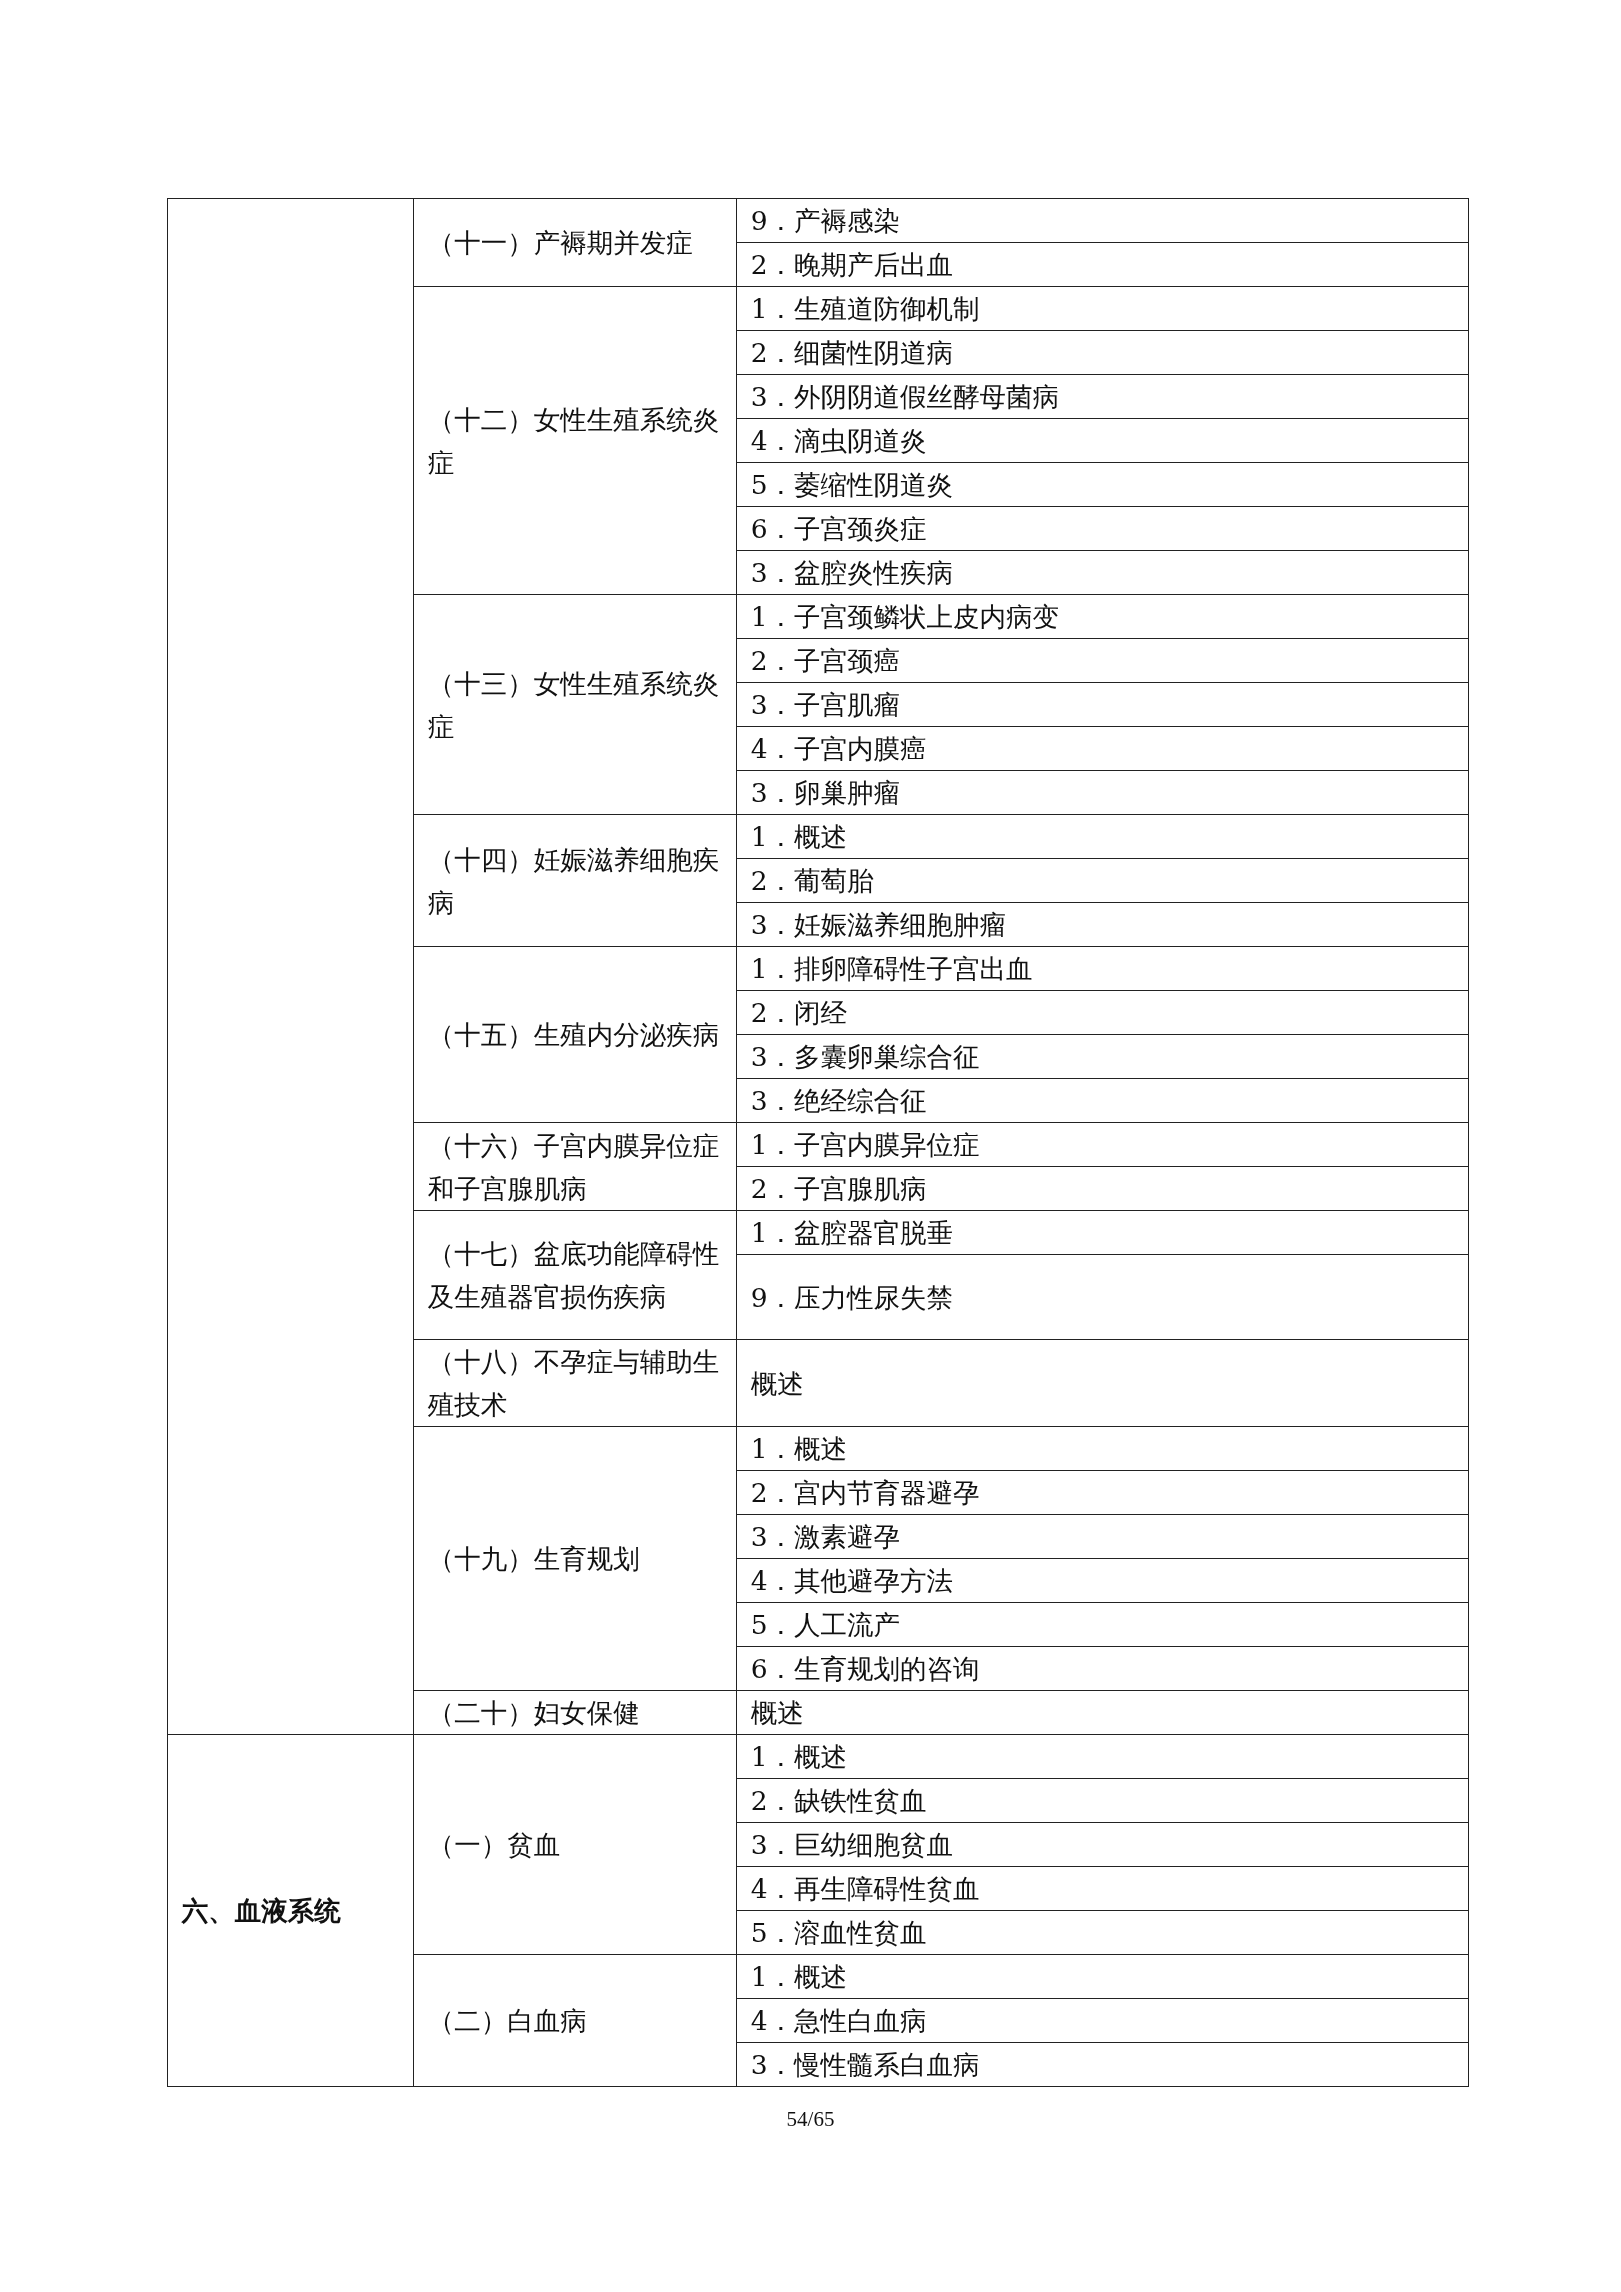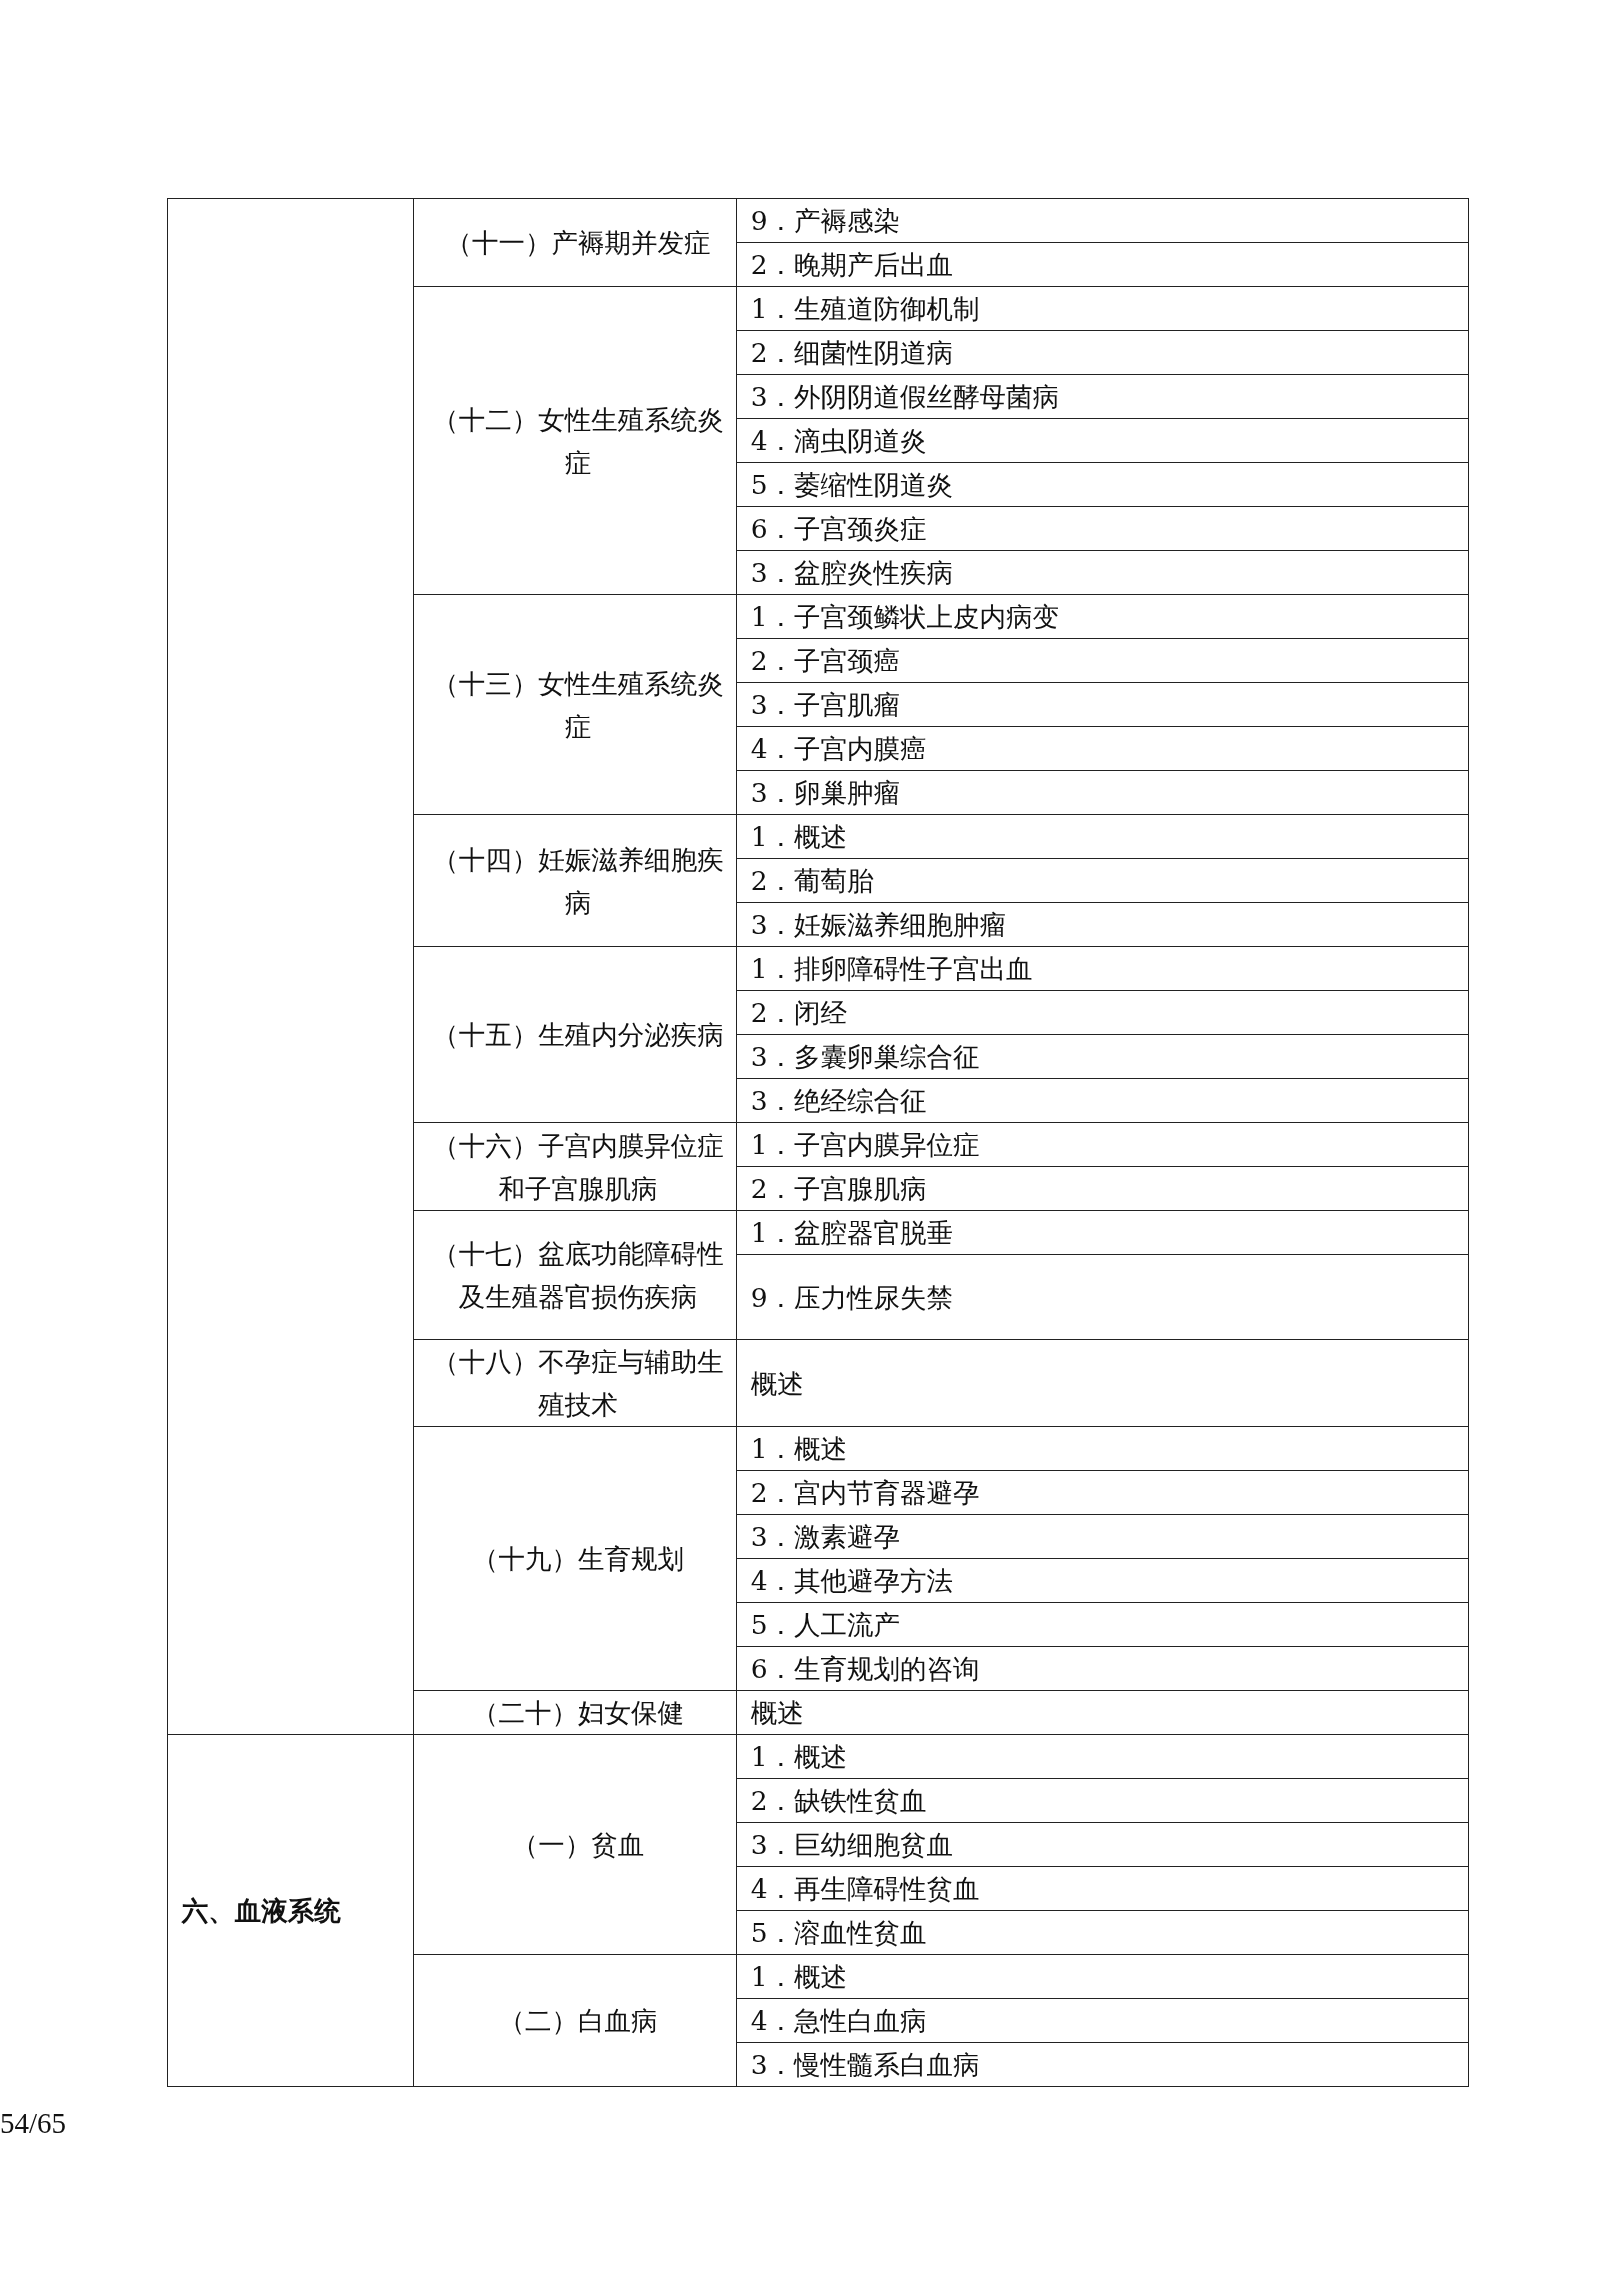--- a/index.html
+++ b/index.html
@@ -3,25 +3,25 @@
 <meta charset="utf-8">
 <style>
   html, body { margin: 0; padding: 0; background: #ffffff; }
   body { width: 1621px; height: 2293px; position: relative; overflow: hidden;
          font-family: "DejaVu Serif", "Liberation Serif", serif; color: #111; }
   .page-table { position: absolute; left: 167px; top: 198px; width: 1302px;
                 border-collapse: collapse; table-layout: fixed; }
   .page-table td { border: 1.5px solid #222; padding: 0 13.7px; font-size: 26.5px;
                    line-height: 43px; vertical-align: middle; white-space: nowrap; }
   .page-table td.c1 { width: 219px; }
-  .page-table td.c2 { width: 296px; white-space: normal; line-height: 43px; padding: 0 7.8px 0 13.7px; text-align: center; }
+  .page-table td.c2 { width: 296px; white-space: normal; line-height: 43px; padding: 0 7.8px 0 13.7px; }
   .page-table td.c3 { width: 706px; }
   .sec { font-weight: bold; font-family: "DejaVu Sans", "Liberation Sans", sans-serif; font-size: 26.5px; }
-  .pn { position: absolute; top: 2107px; left: 0; width: 1621px; 
-        font-size: 29px; font-family: "Liberation Serif", serif; }
+  .pn { position: absolute; top: 2107px; left: 0; width: 1621px; text-align: center;
+        font-size: 21px; font-family: "Liberation Serif", serif; }
 </style>
 </head>
 <body>
 
 <table class="page-table">
   <colgroup>
       <col style="width:246px">
       <col style="width:323px">
       <col style="width:732px">
     </colgroup>

